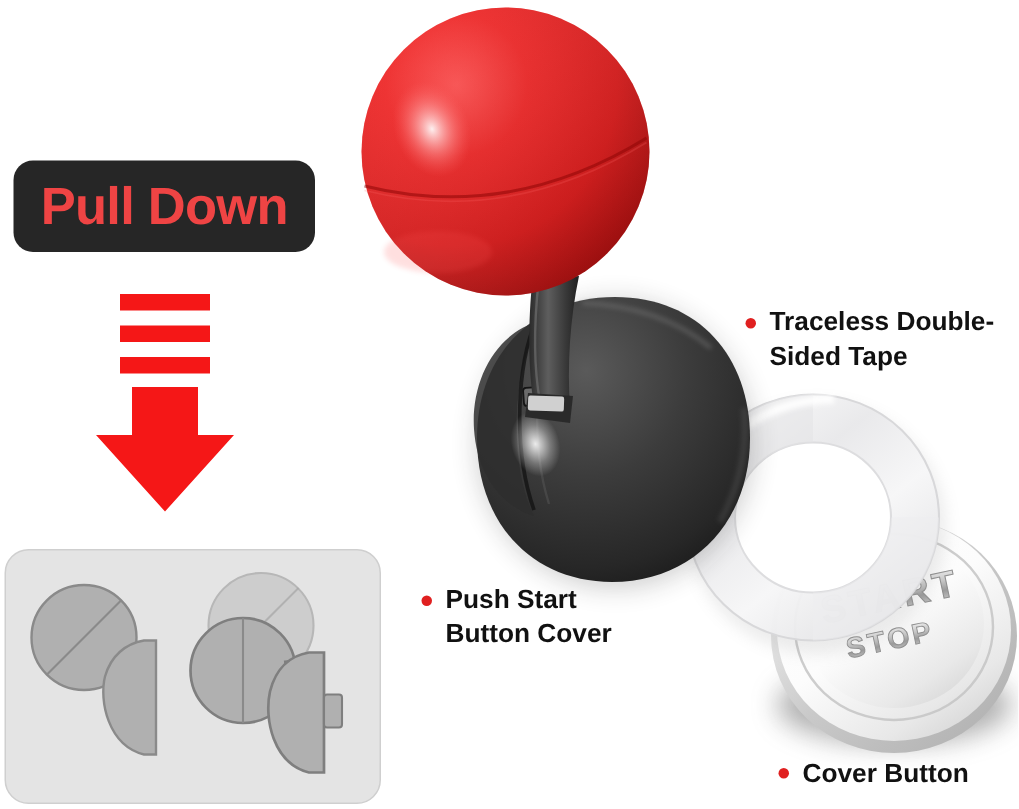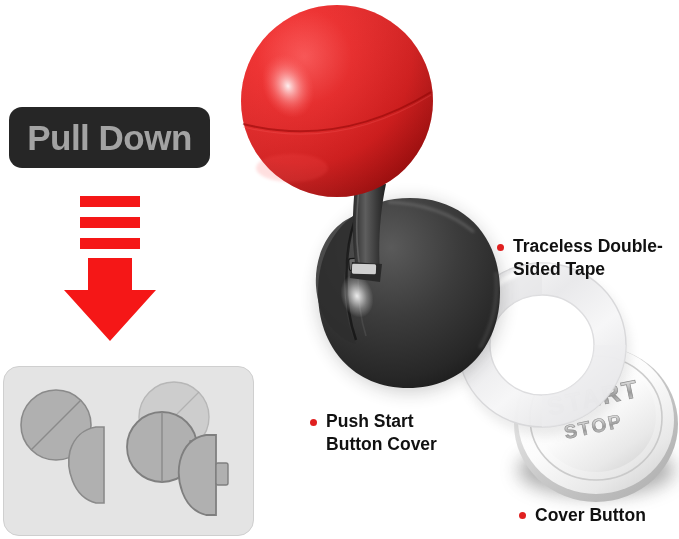--- a/index.html
+++ b/index.html
@@ -28,21 +28,21 @@
     top: 107px;
     width: 201px;
     height: 61px;
     background: #262626;
     border-radius: 13px;
     display: flex;
     align-items: center;
     justify-content: center;
   }
   .pull-badge-text {
-    color: #a3a3a3;
+    color: #ef4444;
     font-size: 35px;
     font-weight: bold;
     letter-spacing: -0.5px;
     line-height: 1;
     white-space: nowrap;
     font-family: "Liberation Sans", sans-serif;
   }
 
   
   .arrow-group {
@@ -116,29 +116,27 @@
     font-weight: bold;
     line-height: 1.32;
     white-space: pre-line;
     font-family: "Liberation Sans", sans-serif;
   }
 
   .callout-tape {
     left: 497px;
     top: 203px;
     width: 182px;
-    margin-top: 32px;
   }
   .callout-tape .callout-text { text-align: left; }
 
   .callout-cover {
     left: 281px;
-    top: 410px;
+    top: 388px;
     width: 185px;
-    justify-content: center;
   }
   .callout-cover .callout-text { text-align: left; }
 
   .callout-engine {
     left: 519px;
     top: 504px;
     width: 160px;
     align-items: center;
   }
   .callout-engine .callout-dot { margin-top: 0; }

